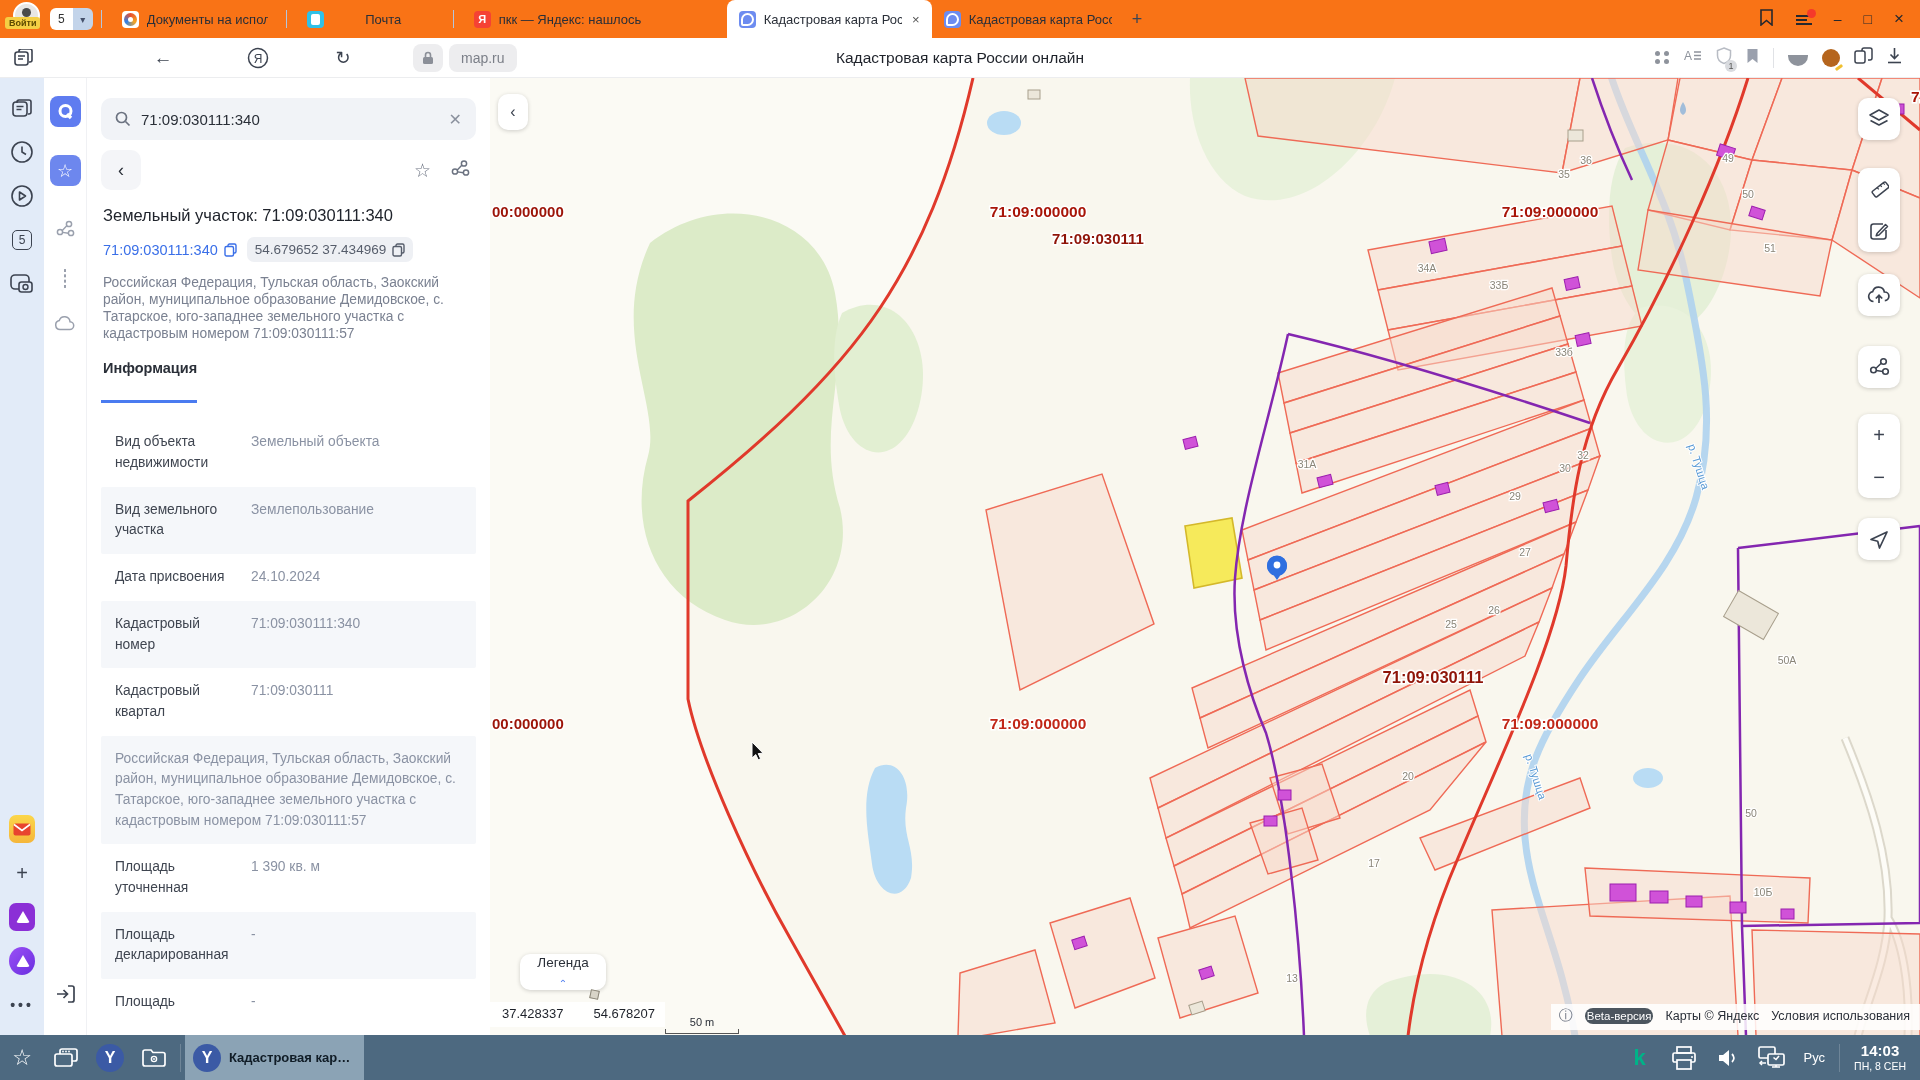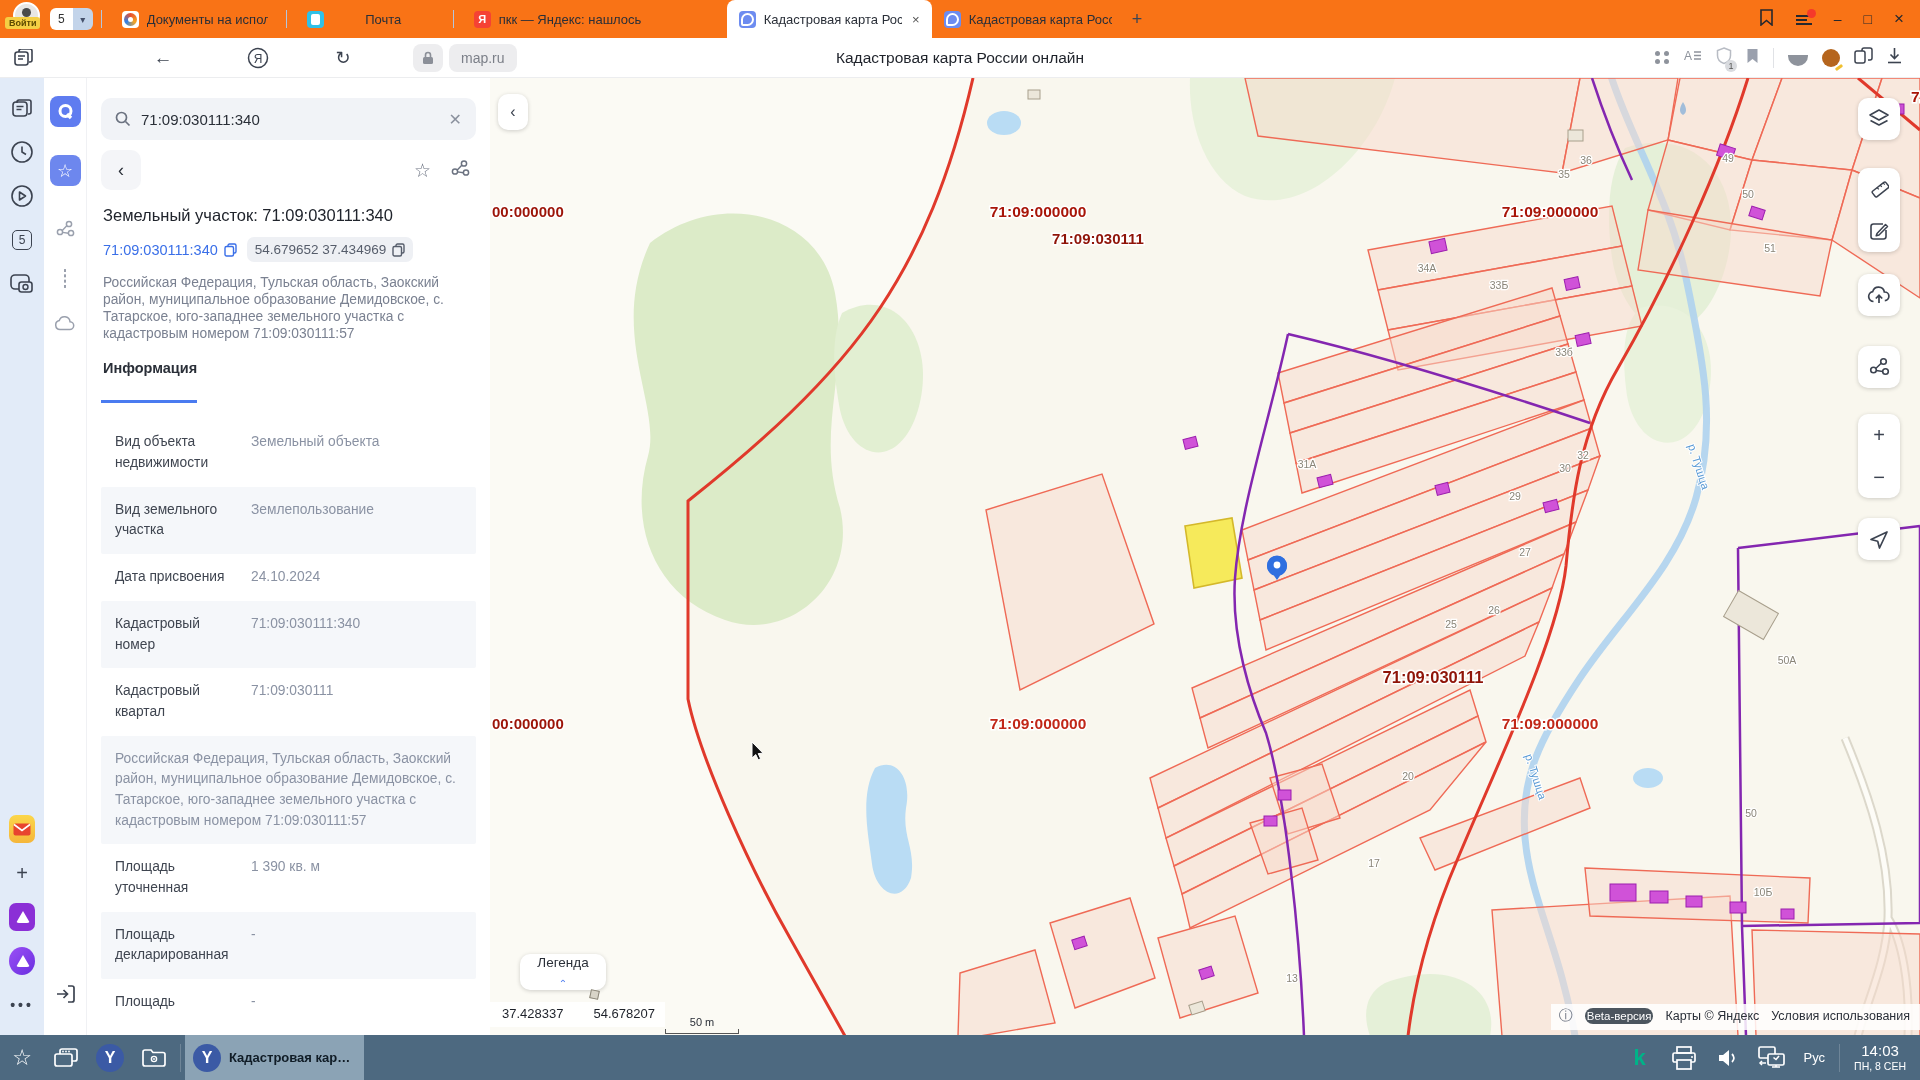--- a/index.html
+++ b/index.html
@@ -126,21 +126,21 @@
   .taskbar { position:absolute; left:0; top:1035px; width:1920px; height:45px; background:#4d6980; display:flex; align-items:center; color:#fff; }
   .tk-ico { width:44px; height:45px; display:flex; align-items:center; justify-content:center; }
   .tk-sep { width:1px; height:28px; background:#6e8598; margin:0 4px; }
   .task-active { height:45px; background:#8ba3b5; display:flex; align-items:center; gap:8px; padding:0 14px 0 8px; }
   .task-active .t { color:#101c26; font-size:13px; font-weight:bold; }
   .ycircle { width:28px; height:28px; border-radius:50%; background:#3b5aa5; color:#fff; display:flex; align-items:center; justify-content:center; font-weight:bold; font-size:16px; }
   .tk-right { margin-left:auto; display:flex; align-items:center; }
   .k-logo { color:#00b388; font-weight:bold; font-size:22px; }
   .lang { font-size:13px; margin:0 10px; }
   .clock { text-align:center; line-height:1.25; margin:0 14px 0 10px; }
-  .clock .tm { font-size:15px; font-weight:normal; }
+  .clock .tm { font-size:15px; font-weight:bold; }
   .clock .dt { font-size:10.5px; }
 
   .ico svg, .gbtn svg, .map-btn svg, .tk-ico svg { display:block; }
 </style>
 </head>
 <body>
 
 <div class="screen">
 
   <div class="tabstrip">

